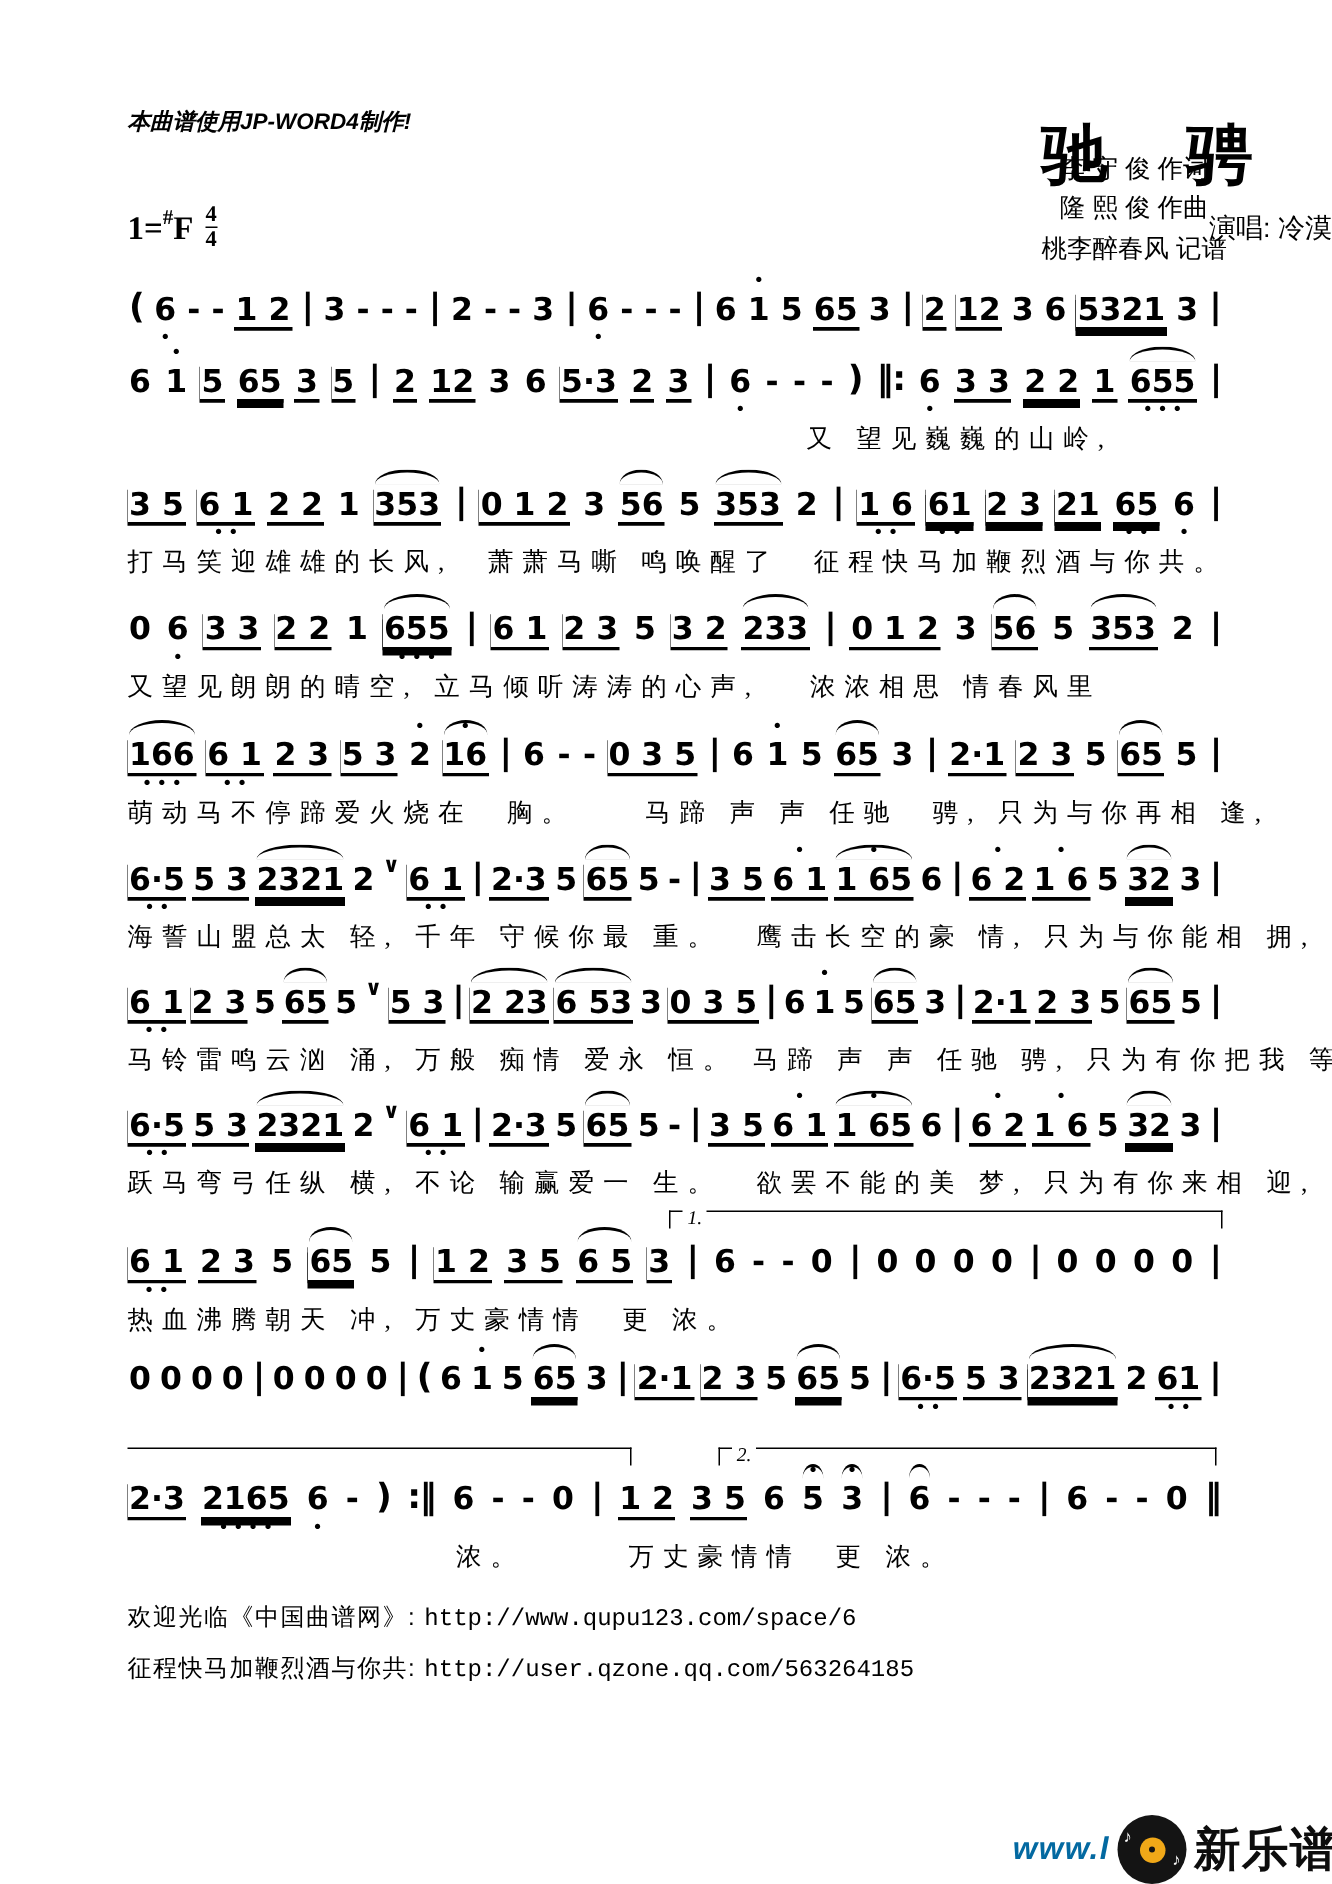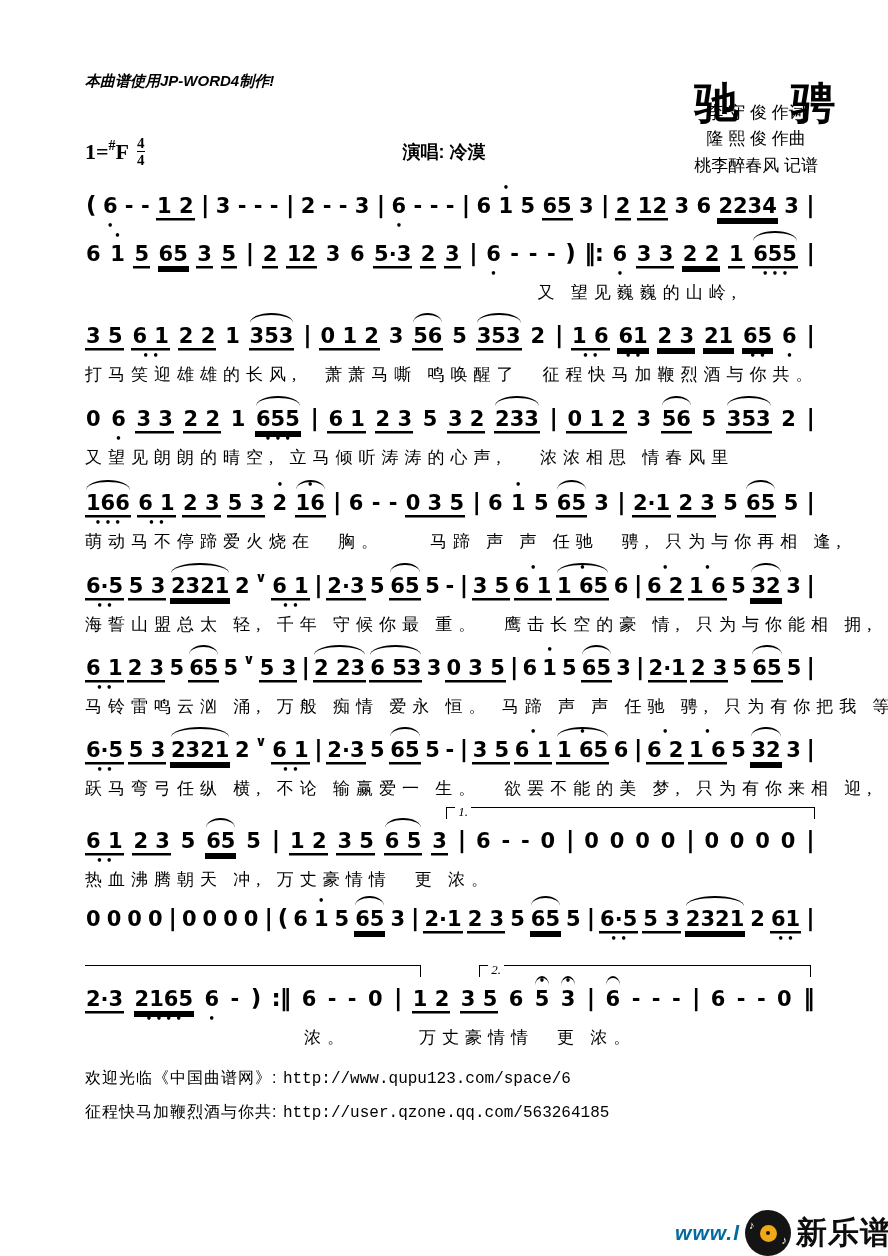--- a/index.html
+++ b/index.html
@@ -9,21 +9,21 @@
   .maker{position:absolute;left:85px;top:72px;font-style:italic;font-weight:bold;font-size:15px;}
   .title{position:absolute;left:0;right:0;top:74px;text-align:right;font-size:44px;font-weight:900;
          letter-spacing:1.2em;text-indent:1.2em;font-family:"Liberation Serif",serif;}
   .credits{position:absolute;right:70px;top:100px;font-size:17px;line-height:1.55;text-align:center;}
   .keyrow{position:absolute;left:85px;top:136px;font-family:"Liberation Serif",serif;
           font-weight:bold;font-size:22px;display:flex;align-items:center;}
   .keyrow sup{font-size:14px;position:relative;top:-6px;}
   .frac{display:inline-flex;flex-direction:column;align-items:center;font-size:15px;line-height:1;
         margin-left:8px;font-weight:bold;}
   .frac .den{border-top:1.5px solid #000;padding-top:1px;}
-  .singer{position:absolute;left:0;right:0;top:140px;text-align:center;font-size:18px;font-weight:bold;}
+  .singer{position:absolute;left:0;right:0;top:140px;text-align:right;font-size:18px;}
   
   .system{position:absolute;left:85px;right:73px;}
   .notes{display:flex;justify-content:space-between;align-items:flex-end;
          font-family:"DejaVu Sans",sans-serif;font-weight:bold;font-size:21px;line-height:1.15;}
   .tok{position:relative;white-space:pre;padding:0 1px;}
   .u1{box-shadow:0 2.5px 0 #000;}
   .u2{box-shadow:0 2.5px 0 #000,0 6px 0 #000;}
   .bar{font-weight:bold;font-size:23px;letter-spacing:-1px;}
   .dash{font-weight:bold;}
   .arc{position:absolute;top:-11px;left:1px;right:1px;height:8px;
@@ -109,21 +109,21 @@
           <span class="tok"><span>6</span></span>
           <span class="tok"><span>1</span><span class="hid">•</span></span>
           <span class="tok"><span>5</span></span>
           <span class="tok u1"><span>65</span></span>
           <span class="tok"><span>3</span></span>
           <span class="tok bar">|</span>
           <span class="tok u1"><span>2</span></span>
           <span class="tok u1"><span>12</span></span>
           <span class="tok"><span>3</span></span>
           <span class="tok"><span>6</span></span>
-          <span class="tok u2"><span>2234</span></span>
+          <span class="tok u2"><span>5321</span></span>
           <span class="tok"><span>3</span></span>
           <span class="tok bar">|</span>
         </div>
       </div>
       <div class="system" style="top: 240px;">
         <div class="notes">
           <span class="tok"><span>6</span></span>
           <span class="tok"><span>1</span><span class="hid">•</span></span>
           <span class="tok u1"><span>5</span></span>
           <span class="tok u2"><span>65</span></span>

